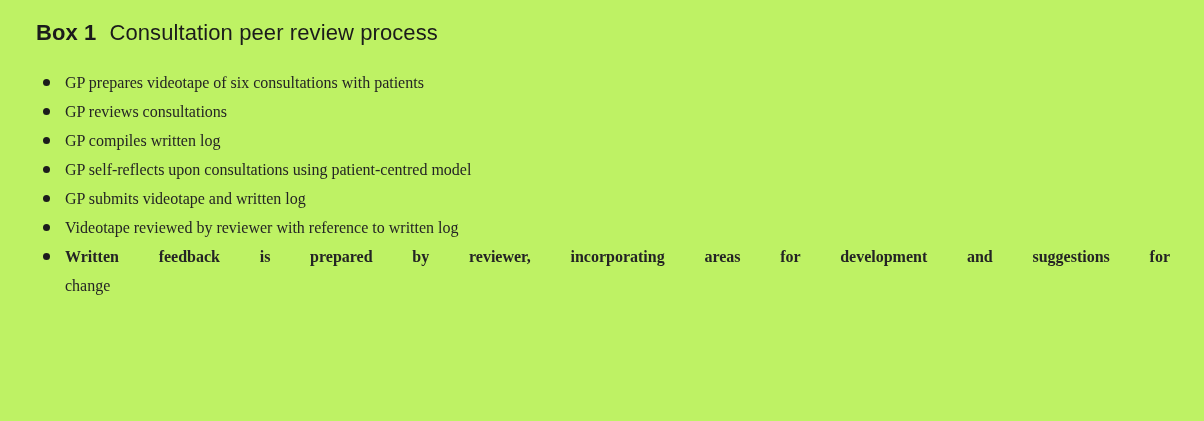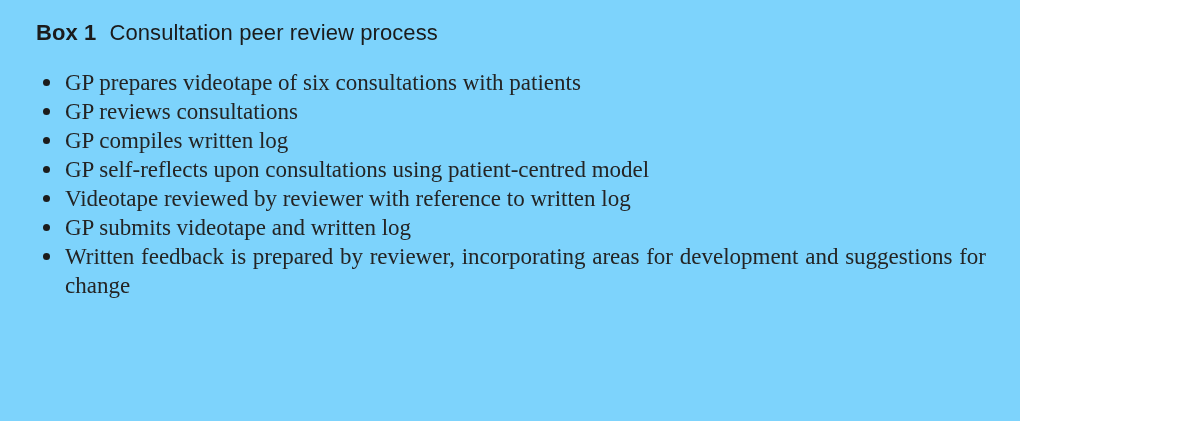--- a/index.html
+++ b/index.html
@@ -4,23 +4,23 @@
 <style>
   html, body {
     margin: 0;
     padding: 0;
     width: 1204px;
     height: 421px;
     overflow: hidden;
   }
   .box-panel {
     box-sizing: border-box;
-    width: 1020px;
+    width: 1204px;
     height: 421px;
-    background: #7dd3fc;
+    background: #bef264;
     padding: 20px 34px 42px 36px;
     font-family: "Liberation Serif", serif;
   }
   .box-header {
     font-family: "Liberation Sans", sans-serif;
     font-size: 22px;
     line-height: 26px;
     color: #1b1b1b;
     margin-bottom: 22px;
     letter-spacing: 0.1px;
@@ -33,39 +33,40 @@
     font-weight: 400;
   }
   ul.box-list {
     list-style: none;
     margin: 0;
     padding: 0;
   }
   ul.box-list li {
     position: relative;
     padding-left: 29px;
-    font-size: 23px;
+    font-size: 16px;
     line-height: 29px;
     color: #242424;
     text-align: justify;
   }
   .bullet {
     position: absolute;
     left: 7px;
     top: 11px;
     width: 7px;
     height: 7px;
     border-radius: 50%;
     background: #1c1c1c;
   }
   .line {
     text-align: justify;
   }
   .line.justify-full {
     text-align-last: justify;
+    font-weight: bold;
   }
 </style>
 </head>
 <body>
 
 <div class="box-panel">
   <div class="box-header">
     <span class="box-label">Box 1</span><span class="box-title">Consultation peer review process</span>
   </div>
   <ul class="box-list">
@@ -94,28 +95,28 @@
       <li>
         <span class="bullet"></span>
         <div>
           <div class="line">GP self-reflects upon consultations using patient-centred model</div>
         </div>
       </li>
 
       <li>
         <span class="bullet"></span>
         <div>
-          <div class="line">Videotape reviewed by reviewer with reference to written log</div>
+          <div class="line">GP submits videotape and written log</div>
         </div>
       </li>
 
       <li>
         <span class="bullet"></span>
         <div>
-          <div class="line">GP submits videotape and written log</div>
+          <div class="line">Videotape reviewed by reviewer with reference to written log</div>
         </div>
       </li>
 
       <li>
         <span class="bullet"></span>
         <div>
           <div class="line justify-full">Written feedback is prepared by reviewer, incorporating areas for development and suggestions for</div>
           <div class="line">change</div>
         </div>
       </li>

